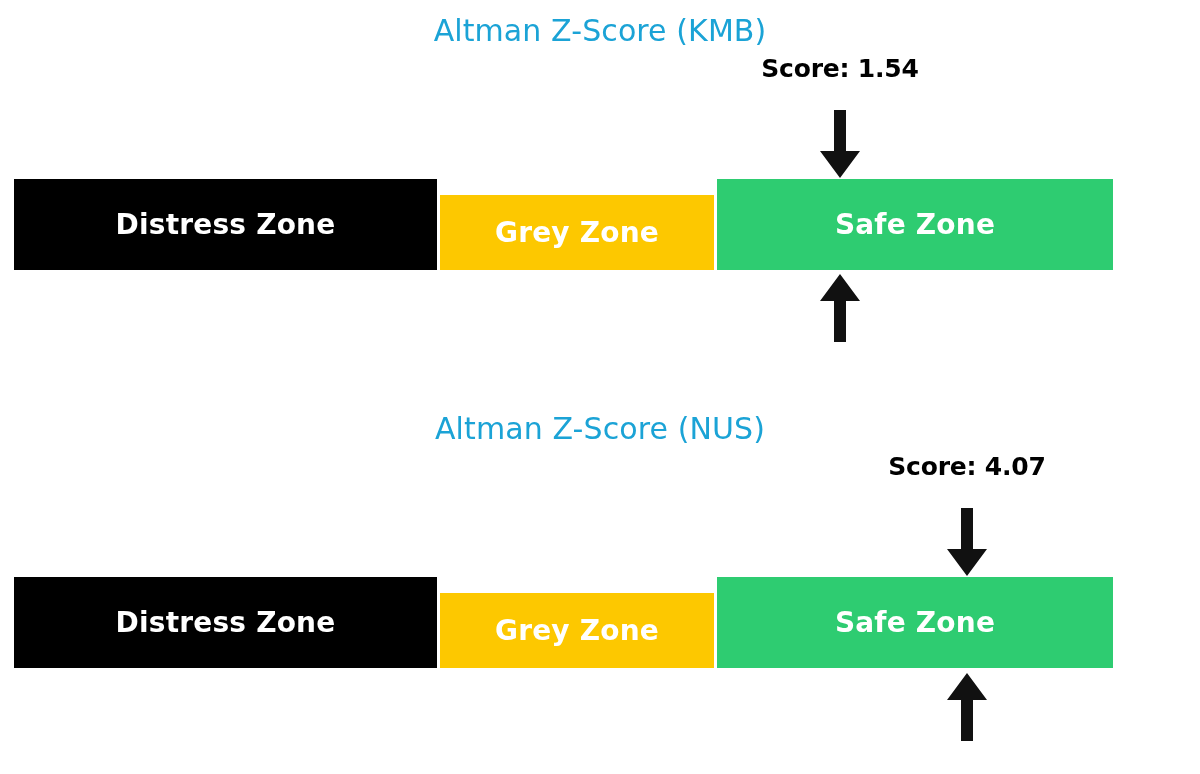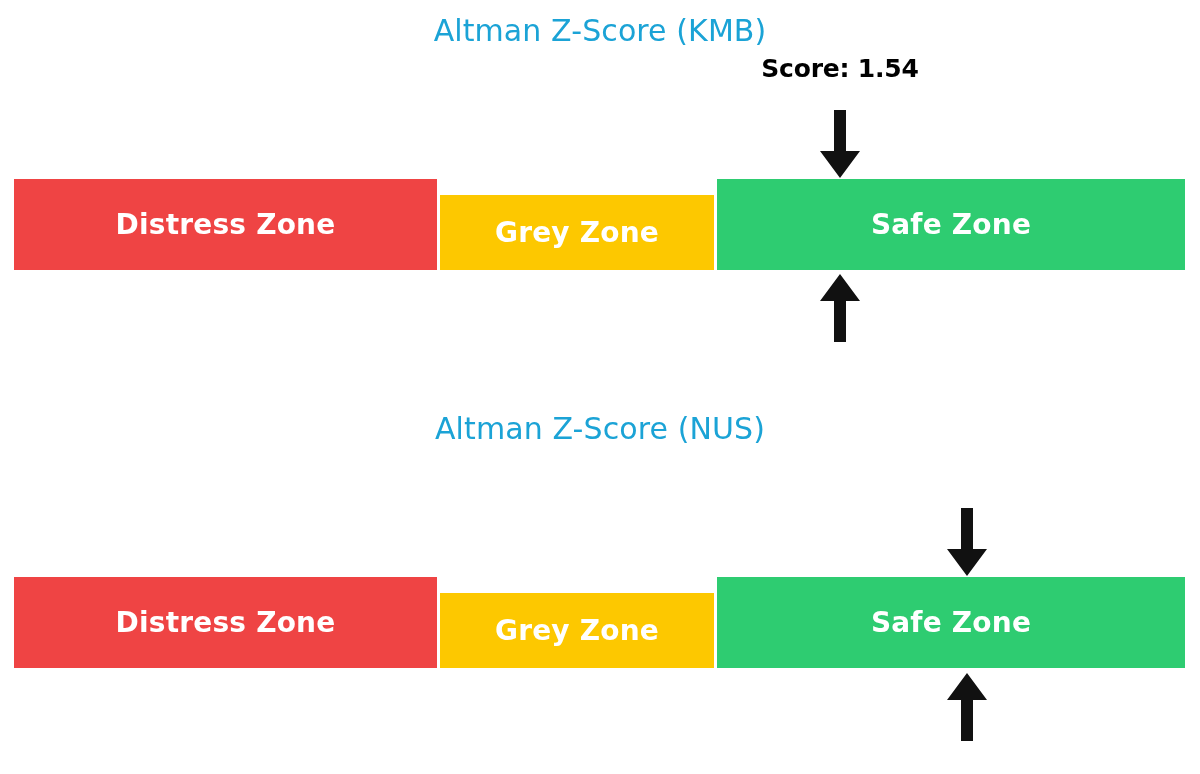--- a/index.html
+++ b/index.html
@@ -69,23 +69,23 @@
     box-sizing: border-box;
   }
   .zone-label {
     color: #ffffff;
     font-size: 28px;
     font-weight: bold;
     font-family: "DejaVu Sans", sans-serif;
     letter-spacing: 0.2px;
     white-space: nowrap;
   }
-  .zone-distress { background: #ef4444; width: 423px; }
+  .zone-distress { background: #000000; width: 423px; }
   .zone-grey     { background: #fdc800; width: 274px; margin-left: 3px; margin-top: 16px; }
-  .zone-safe     { background: #2ecc71; width: 468px; margin-left: 3px; }
+  .zone-safe     { background: #2ecc71; width: 396px; margin-left: 3px; }
 
   .arrow {
     position: absolute;
     transform: translateX(-50%);
     width: 46px;
     height: 68px;
   }
   .arrow svg { display: block; width: 46px; height: 68px; }
 
   .arrow-down-kmb { top: 110px; }
@@ -125,20 +125,21 @@
       <path d="M23 0 L43 27 H29 V68 H17 V27 H3 Z" fill="#111111"></path>
     </svg>
   </div>
 
 </div>
 
 <div class="panel" id="panel-nus">
 
   <div class="chart-title" id="title-nus">Altman Z-Score (NUS)</div>
 
+  <div class="score-label" id="score-nus" style="left:967px; top:54px;">Score: 4.07</div>
 
   <div class="arrow arrow-down-nus" style="left:967px;">
     <svg viewBox="0 0 46 68" xmlns="http://www.w3.org/2000/svg">
       <path d="M17 0 H29 V41 H43 L23 68 L3 41 H17 Z" fill="#111111"></path>
     </svg>
   </div>
 
   <div class="zone-bar" id="bar-nus">
     <div class="zone zone-distress">
       <span class="zone-label">Distress Zone</span>

